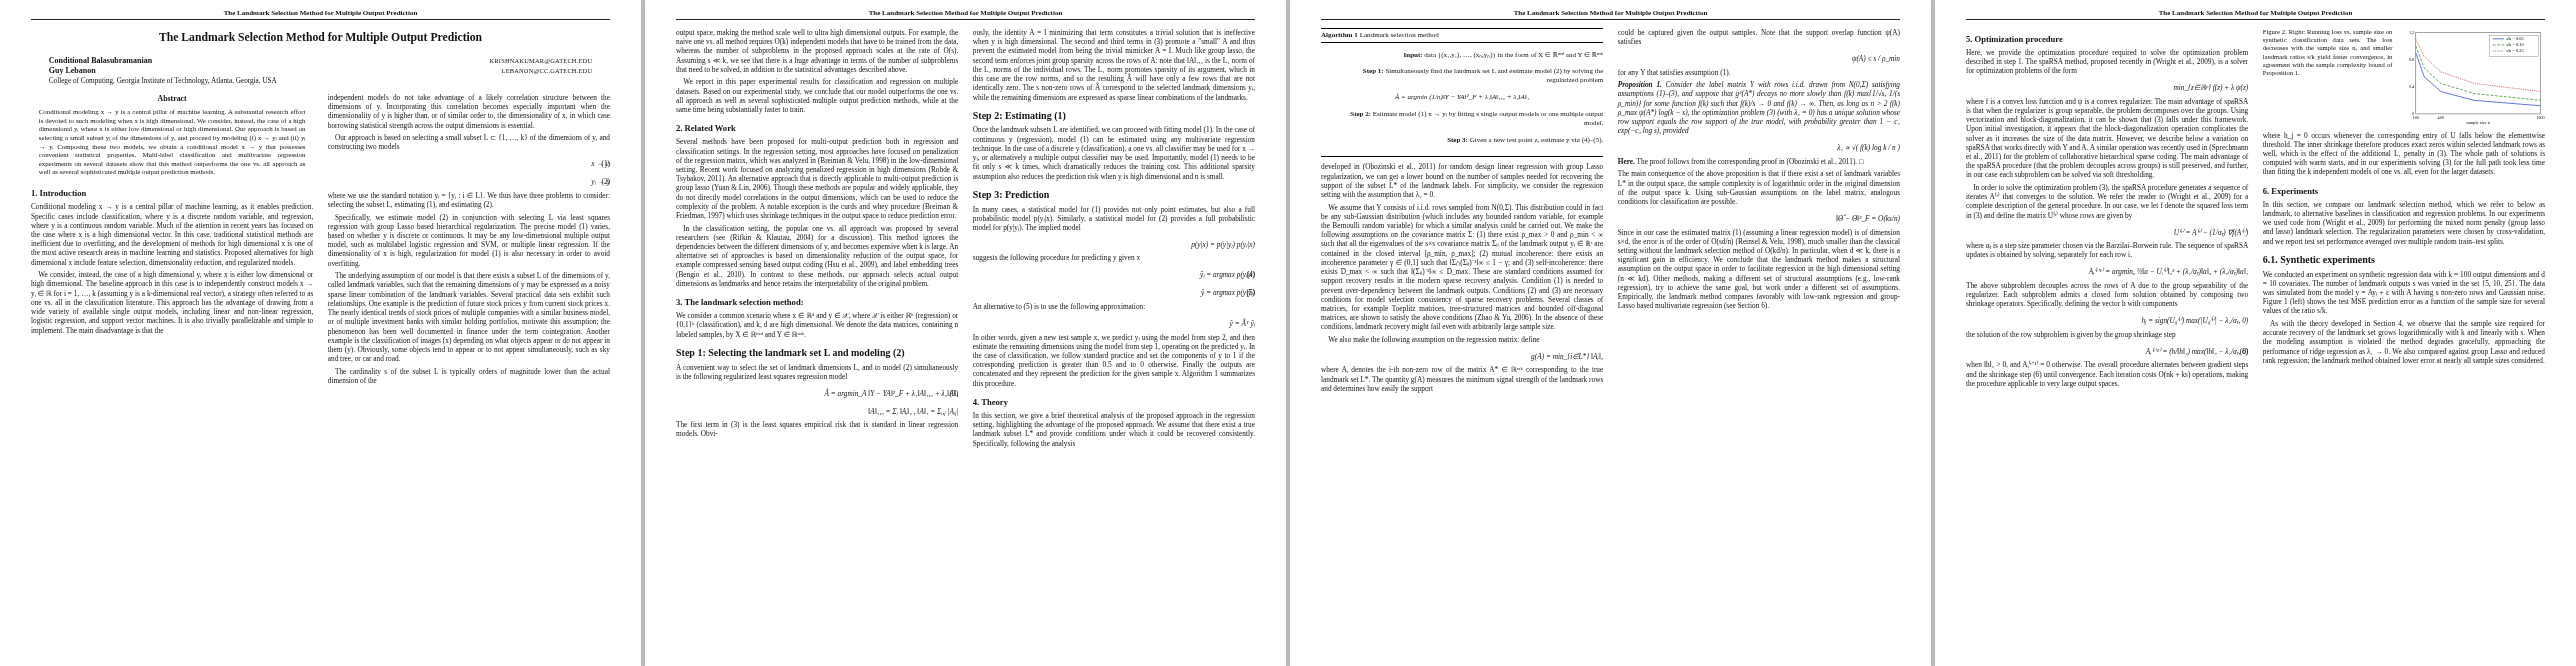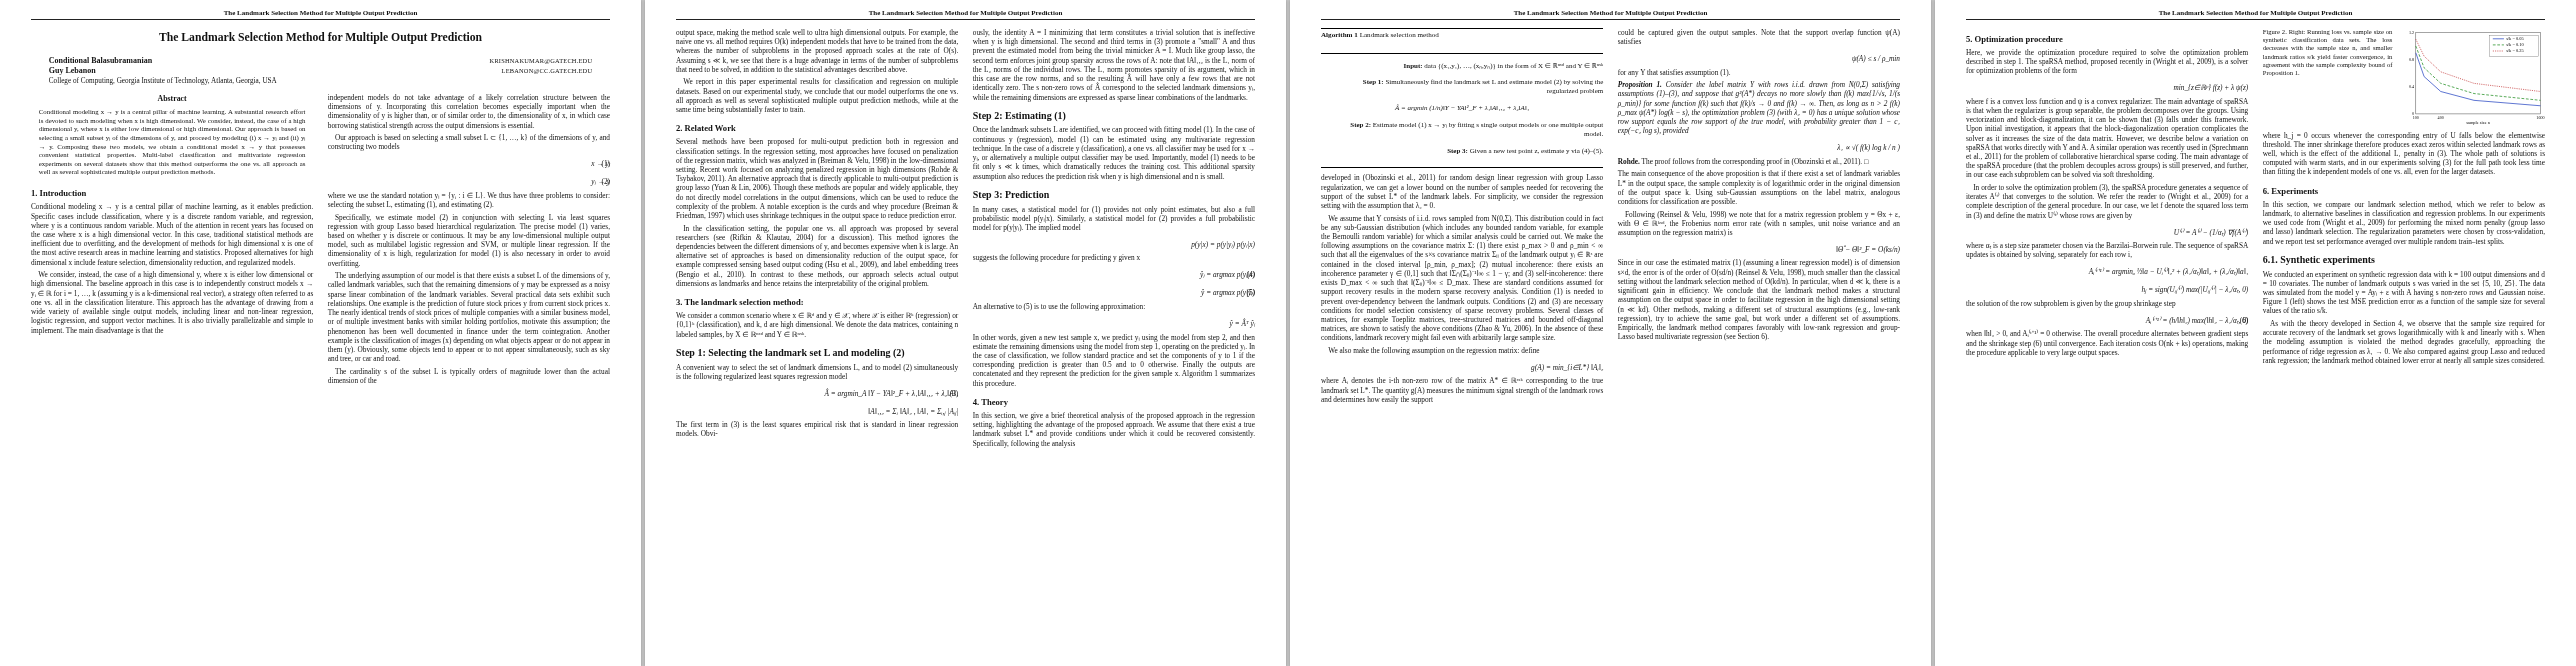--- a/index.html
+++ b/index.html
@@ -26,21 +26,21 @@
   .h1{font-size:8.6px;font-weight:bold;margin:5.6px 0 3.3px 0;text-align:left;}
   .h2{font-size:10px;font-weight:bold;margin:5px 0 2.8px 0;text-align:left;}
   .absh{font-size:7.8px;font-weight:bold;text-align:center;margin:1.1px 0 4.4px 0;}
   .eq{position:relative;display:flex;justify-content:flex-end;align-items:center;
       margin:4.4px 0;font-style:italic;font-size:7.3px;text-align:center;}
   .eq .num{position:absolute;right:0;font-style:normal;}
   .prop{font-style:italic;}
   .prop b, .prooflead{font-style:italic;}
   .alg{border-top:0.9px solid #000;border-bottom:0.9px solid #000;
        padding:1.7px 0 3.3px 0;margin:0 0 5.6px 0;font-size:7px;text-align:left;}
-  .algtitle{font-size:7.1px;border-bottom:0.4px solid #000;padding-bottom:13px;margin-bottom:2.2px;}
+  .algtitle{font-size:7.1px;border-bottom:0.4px solid #000;padding-bottom:2px;margin-bottom:2.2px;}
   .algline{padding-left:26px;text-indent:-9px;margin:8px 0;text-align:right;}
   .algeq{text-align:center;font-style:italic;margin:1.7px 0;}
   .fig{display:flex;gap:5.6px;margin:0 0 5.6px 0;align-items:flex-start;}
   .figcap{flex:1;font-size:6.6px;line-height:1.25;text-align:justify;}
   .figplot{flex:0 0 auto;border:0;}
   b.lead{font-weight:bold;}
 </style>
 </head>
 <body>
 
@@ -161,23 +161,22 @@
       <div class="col">
           <p class="para noind">could be captured given the output samples. Note that the support overlap function ψ(A) satisfies</p>
           <div class="eq">
             <span>ψ(A) ≤ s / ρ_min</span>
           </div>
           <p class="para noind">for any Y that satisfies assumption (1).</p>
           <p class="para noind prop"><b class="lead">Proposition 1.</b><span> Consider the label matrix Y with rows i.i.d. drawn from N(0,Σ) satisfying assumptions (1)–(3), and suppose that g²(A*) decays no more slowly than f(k) max{1/√s, 1/(s ρ_min)} for some function f(k) such that f(k)/s → 0 and f(k) → ∞. Then, as long as n &gt; 2 f(k) ρ_max ψ(A*) log(k − s), the optimization problem (3) (with λ₂ = 0) has a unique solution whose row support equals the row support of the true model, with probability greater than 1 − c₁ exp(−c₂ log s), provided</span></p>
           <div class="eq">
             <span>λ₁ ∝ √( f(k) log k / n )</span>
           </div>
-          <p class="para noind"><b class="lead">Rohde.</b><span> The proof follows from the corresponding proof in (Obozinski et al., 2011).  □</span></p>
+          <p class="para noind"><b class="lead">Here.</b><span> The proof follows from the corresponding proof in (Obozinski et al., 2011).  □</span></p>
           <p class="para noind">The main consequence of the above proposition is that if there exist a set of landmark variables L* in the output space, the sample complexity is of logarithmic order in the original dimension of the output space k. Using sub-Gaussian assumptions on the label matrix, analogous conditions for classification are possible.</p>
-          <p class="para">Following (Reinsel &amp; Velu, 1998) we note that for a matrix regression problem y = Θx + ε, with Θ ∈ ℝᵏˣᵈ, the Frobenius norm error rate (with n samples, unit noise variance and an assumption on the regression matrix) is</p>
           <div class="eq">
             <span>‖Θ̂ − Θ‖²_F = O(ks/n)</span>
           </div>
           <p class="para noind">Since in our case the estimated matrix (1) (assuming a linear regression model) is of dimension s×d, the error is of the order of O(sd/n) (Reinsel &amp; Velu, 1998), much smaller than the classical setting without the landmark selection method of O(kd/n). In particular, when d ≪ k, there is a significant gain in efficiency. We conclude that the landmark method makes a structural assumption on the output space in order to facilitate regression in the high dimensional setting (n ≪ kd). Other methods, making a different set of structural assumptions (e.g., low-rank regression), try to achieve the same goal, but work under a different set of assumptions. Empirically, the landmark method compares favorably with low-rank regression and group-Lasso based multivariate regression (see Section 6).</p>
         </div>
     </div>
   </section>
 
   <section class="page">
     <div class="runhead">The Landmark Selection Method for Multiple Output Prediction</div>
@@ -190,20 +189,21 @@
           </div>
           <p class="para noind">where f is a convex loss function and ψ is a convex regularizer. The main advantage of spaRSA is that when the regularizer is group separable, the problem decomposes over the groups. Using vectorization and block-diagonalization, it can be shown that (3) falls under this framework. Upon initial investigation, it appears that the block-diagonalization operation complicates the solver as it increases the size of the data matrix. However, we describe below a variation on spaRSA that works directly with Y and A. A similar operation was recently used in (Sprechmann et al., 2011) for the problem of collaborative hierarchical sparse coding. The main advantage of the spaRSA procedure (that the problem decouples across groups) is still preserved, and further, in our case each subproblem can be solved via soft thresholding.</p>
           <p class="para">In order to solve the optimization problem (3), the spaRSA procedure generates a sequence of iterates A⁽ᵗ⁾ that converges to the solution. We refer the reader to (Wright et al., 2009) for a complete description of the general procedure. In our case, we let f denote the squared loss term in (3) and define the matrix U⁽ᵗ⁾ whose rows are given by</p>
           <div class="eq">
             <span>U⁽ᵗ⁾ = A⁽ᵗ⁾ − (1/αₜ) ∇f(A⁽ᵗ⁾)</span>
           </div>
           <p class="para noind">where αₜ is a step size parameter chosen via the Barzilai–Borwein rule. The sequence of spaRSA updates is obtained by solving, separately for each row i,</p>
           <div class="eq">
             <span>Aᵢ⁽ᵗ⁺¹⁾ = argminₐ ½‖a − Uᵢ⁽ᵗ⁾‖₂² + (λ₁/αₜ)‖a‖₂ + (λ₂/αₜ)‖a‖₁</span>
           </div>
+          <p class="para noind">The above subproblem decouples across the rows of A due to the group separability of the regularizer. Each subproblem admits a closed form solution obtained by composing two shrinkage operators. Specifically, defining the vector h with components</p>
           <div class="eq">
             <span>hⱼ = sign(Uᵢⱼ⁽ᵗ⁾) max(|Uᵢⱼ⁽ᵗ⁾| − λ₂/αₜ, 0)</span>
           </div>
           <p class="para noind">the solution of the row subproblem is given by the group shrinkage step</p>
           <div class="eq">
             <span>Aᵢ⁽ᵗ⁺¹⁾ = (h/‖h‖₂) max(‖h‖₂ − λ₁/αₜ, 0)</span>
             <span class="num">(6)</span>
           </div>
           <p class="para noind">when ‖h‖₂ &gt; 0, and Aᵢ⁽ᵗ⁺¹⁾ = 0 otherwise. The overall procedure alternates between gradient steps and the shrinkage step (6) until convergence. Each iteration costs O(nk + ks) operations, making the procedure applicable to very large output spaces.</p>
         </div>

